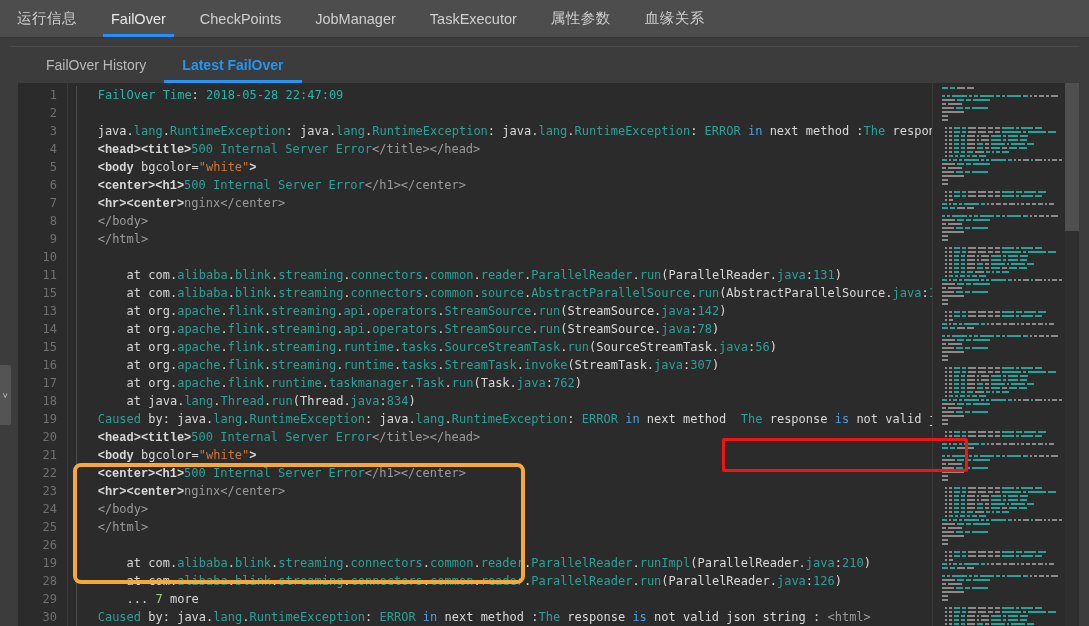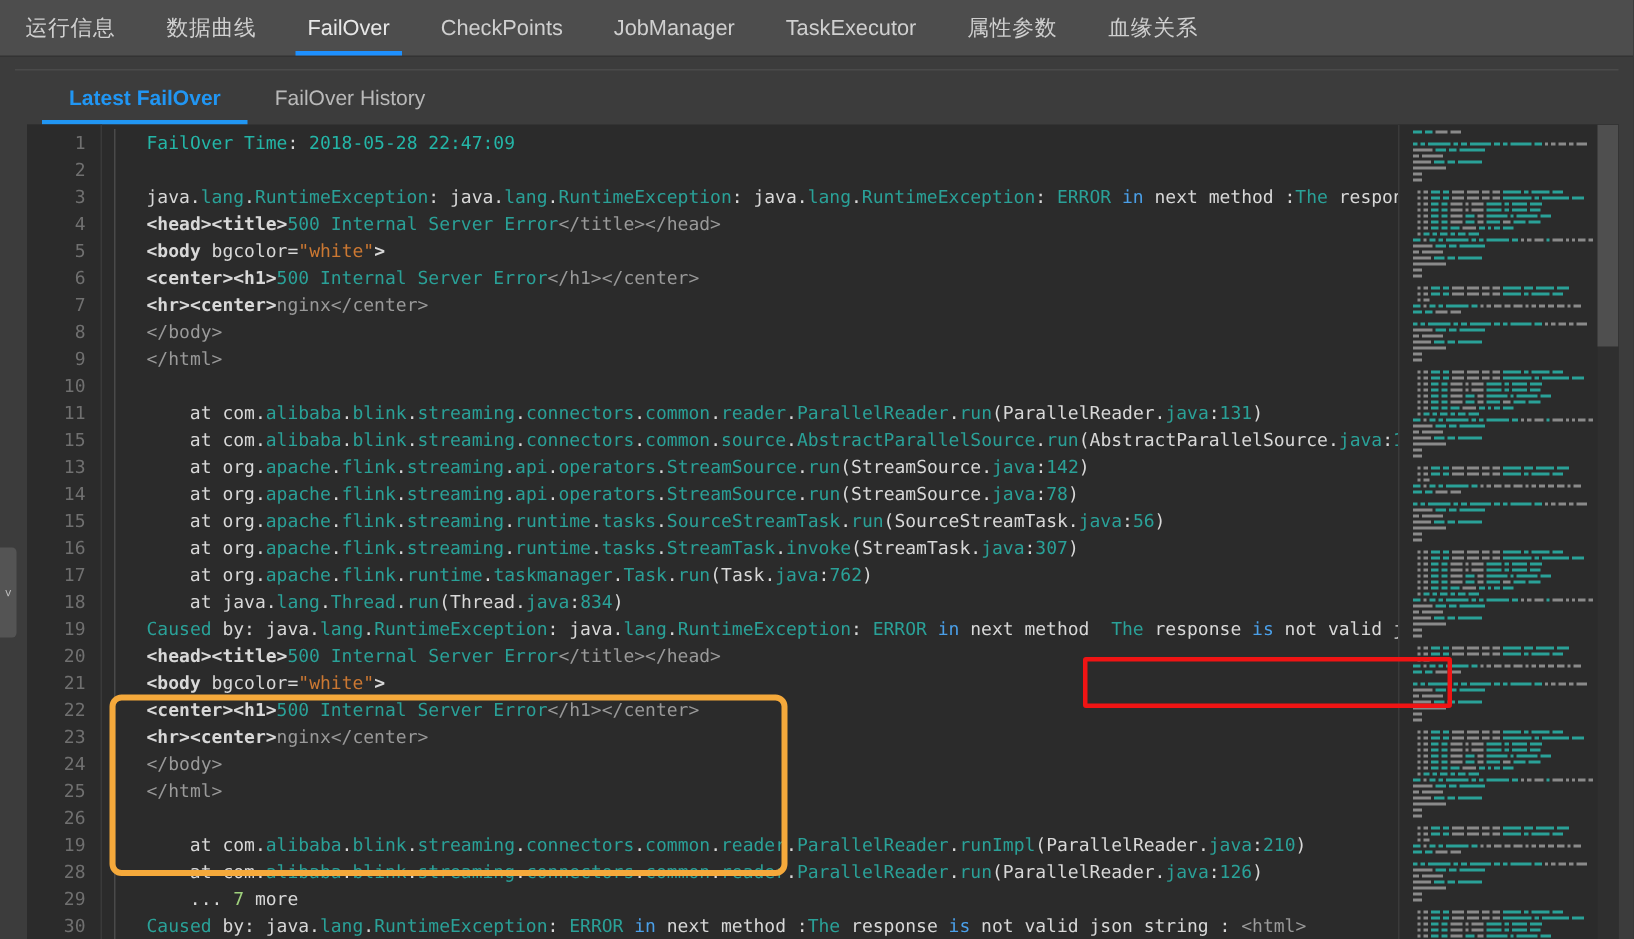--- a/index.html
+++ b/index.html
@@ -128,21 +128,21 @@
     background: #4a4a4a;
   }
 
   
   .t-teal { color: #2aa198; }
   .t-cyan { color: #24b6a8; }
   .t-blue { color: #4a9fe8; }
   .t-white { color: #d8d8d8; }
   .t-dim  { color: #9a9a9a; }
   .t-green { color: #9ed07c; }
-  .t-tag { color: #d8d8d8; font-weight: bold; }
+  .t-tag { color: #d8d8d8; font-weight: bold; font-family: Liberation Mono, monospace; }
   .t-str { color: #cc7832; }
 
   
   .minimap {
     position: absolute;
     top: 0; right: 0;
     width: 147px;
     height: 100%;
     background: #2b2b2b;
     border-left: 1px solid #3a3a3a;
@@ -203,23 +203,20 @@
     white-space: nowrap;
   }
 </style>
 </head>
 <body>
 
 <div class="topnav">
   <div class="topnav-item cn">
       <span>运行信息</span>
     </div>
-  <div class="topnav-item cn">
-      <span>数据曲线</span>
-    </div>
   <div class="topnav-item active">
       <span>FailOver</span>
     </div>
   <div class="topnav-item">
       <span>CheckPoints</span>
     </div>
   <div class="topnav-item">
       <span>JobManager</span>
     </div>
   <div class="topnav-item">
@@ -230,25 +227,25 @@
     </div>
   <div class="topnav-item cn">
       <span>血缘关系</span>
     </div>
 </div>
 
 <div class="panel">
   <div class="panel-inner">
 
     <div class="subtabs">
+      <div class="subtab">
+          <span>FailOver History</span>
+        </div>
       <div class="subtab active">
           <span>Latest FailOver</span>
-        </div>
-      <div class="subtab">
-          <span>FailOver History</span>
         </div>
     </div>
 
     <div class="editor-wrap">
       <div class="gutter" id="gutter">
           <div class="ln">1</div>
           <div class="ln">2</div>
           <div class="ln">3</div>
           <div class="ln">4</div>
           <div class="ln">5</div>

